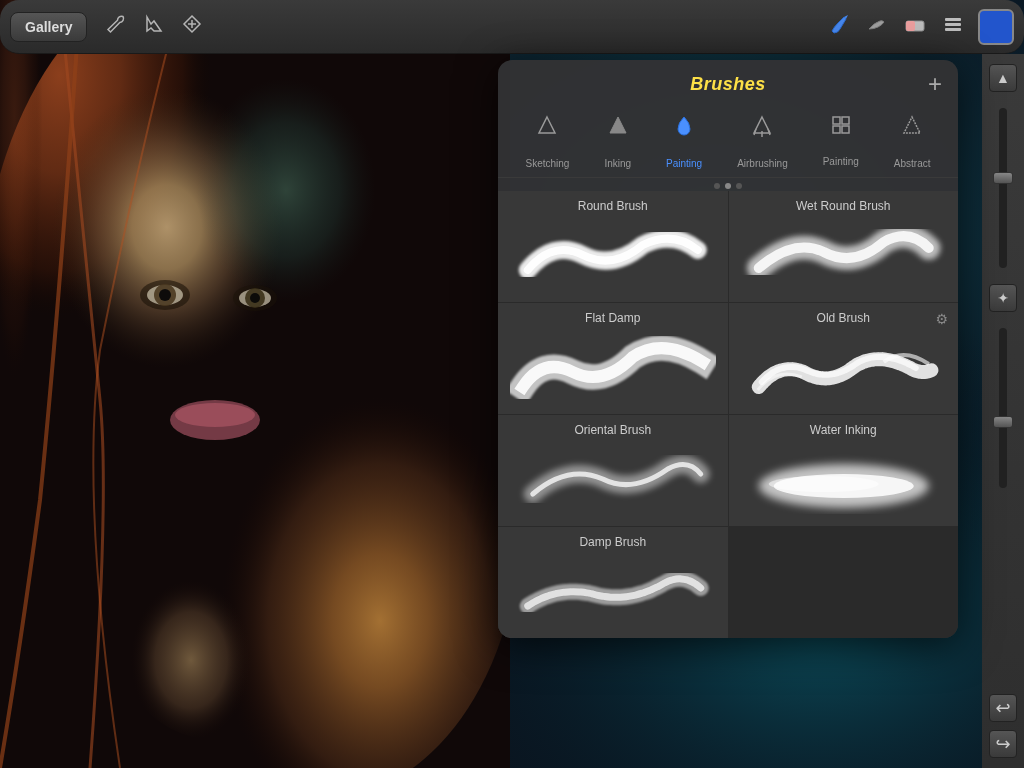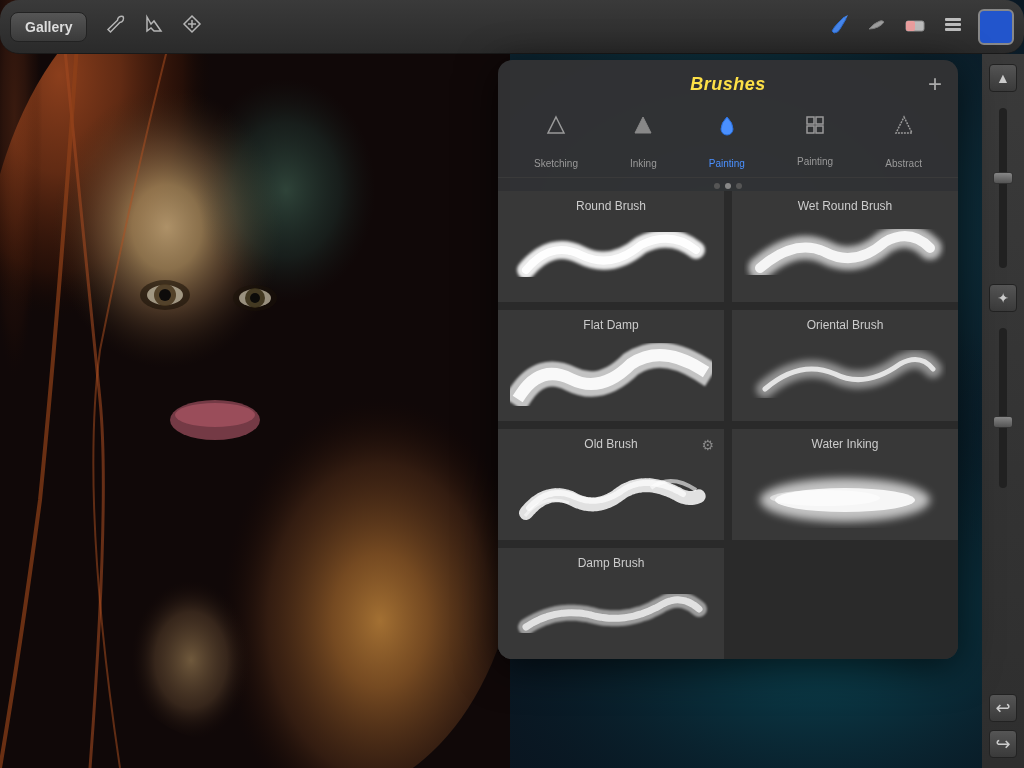--- a/index.html
+++ b/index.html
@@ -237,21 +237,21 @@
       border-radius: 50%;
       background: #555;
     }
 
     .dot.active { background: #888; }
 
     
     .brush-grid {
       display: grid;
       grid-template-columns: 1fr 1fr;
-      gap: 8px;
+      gap: 1px;
       background: #2a2a2a;
     }
 
     .brush-cell {
       background: #383838;
       padding: 8px 12px 10px;
       cursor: pointer;
       position: relative;
       min-height: 110px;
       display: flex;
@@ -492,20 +492,31 @@
 
     <div class="cat-tab active">
       <span class="cat-icon" style="color:#4a90ff;">
         <svg width="18" height="22" viewBox="0 0 18 22">
           <path d="M9 2 Q15 8 15 14 A6 6 0 0 1 3 14 Q3 8 9 2Z" fill="#4a90ff" stroke="#2a70dd" stroke-width="1"></path>
         </svg>
       </span>
       <span class="cat-label" style="color:#4a90ff;">Painting</span>
     </div>
 
+    <div class="cat-tab">
+      <span class="cat-icon">
+        <svg width="20" height="22" viewBox="0 0 20 22">
+          <polygon points="10,2 18,18 2,18" fill="none" stroke="#999" stroke-width="1.5"></polygon>
+          <line x1="4" y1="14" x2="2" y2="20" stroke="#999" stroke-width="1.5"></line>
+          <line x1="10" y1="16" x2="10" y2="22" stroke="#999" stroke-width="1.5"></line>
+          <line x1="16" y1="14" x2="18" y2="20" stroke="#999" stroke-width="1.5"></line>
+        </svg>
+      </span>
+      <span class="cat-label">Airbrushing</span>
+    </div>
 
     <div class="cat-tab">
       <span class="cat-icon">
         <svg width="20" height="20" viewBox="0 0 20 20">
           <rect x="2" y="2" width="7" height="7" fill="none" stroke="#999" stroke-width="1.5"></rect>
           <rect x="11" y="2" width="7" height="7" fill="none" stroke="#999" stroke-width="1.5"></rect>
           <rect x="2" y="11" width="7" height="7" fill="none" stroke="#999" stroke-width="1.5"></rect>
           <rect x="11" y="11" width="7" height="7" fill="none" stroke="#999" stroke-width="1.5"></rect>
         </svg>
       </span>
@@ -572,49 +583,49 @@
             </filter>
           </defs>
           <path d="M10 55 Q30 25 60 40 Q90 55 120 25 Q150 5 190 30" stroke="white" stroke-width="25" fill="none" stroke-linecap="square" filter="url(#blur3)" opacity="0.7"></path>
           <path d="M10 55 Q30 25 60 40 Q90 55 120 25 Q150 5 190 30" stroke="white" stroke-width="12" fill="none" stroke-linecap="square" opacity="0.9"></path>
         </svg>
       </div>
     </div>
 
 
     <div class="brush-cell">
+      <span class="brush-name">Old Brush</span>
+      <span class="brush-settings-icon">⚙</span>
+      <div class="brush-preview">
+        <svg class="brush-stroke-svg" viewBox="0 0 200 70">
+          <defs>
+            <filter id="blur5" x="-10%" y="-30%" width="120%" height="160%">
+              <feGaussianBlur stdDeviation="0.8"></feGaussianBlur>
+            </filter>
+          </defs>
+
+          <path d="M15 55 Q35 30 60 40 Q85 55 110 35 Q135 18 170 38 Q180 42 188 38" stroke="white" stroke-width="14" fill="none" stroke-linecap="round" opacity="0.85" stroke-dasharray="3,1"></path>
+          <path d="M18 50 Q38 28 62 38 Q87 50 112 32 Q137 16 172 36" stroke="white" stroke-width="6" fill="none" stroke-linecap="round" opacity="0.7" stroke-dasharray="4,2"></path>
+          <path d="M14 58 Q32 35 58 45" stroke="white" stroke-width="3" fill="none" opacity="0.5"></path>
+          <path d="M140 30 Q160 15 185 32" stroke="white" stroke-width="4" fill="none" opacity="0.6"></path>
+        </svg>
+      </div>
+    </div>
+
+    <div class="brush-cell">
       <span class="brush-name">Oriental Brush</span>
       <div class="brush-preview">
         <svg class="brush-stroke-svg" viewBox="0 0 200 70">
           <defs>
             <filter id="blur6" x="-20%" y="-30%" width="140%" height="160%">
               <feGaussianBlur stdDeviation="3"></feGaussianBlur>
             </filter>
           </defs>
           <path d="M20 50 Q55 20 90 35 Q120 50 155 25 Q175 14 188 30" stroke="white" stroke-width="18" fill="none" stroke-linecap="round" filter="url(#blur6)" opacity="0.45"></path>
           <path d="M20 50 Q55 20 90 35 Q120 50 155 25 Q175 14 188 30" stroke="white" stroke-width="5" fill="none" stroke-linecap="round" opacity="0.75"></path>
-        </svg>
-      </div>
-    </div>
-
-    <div class="brush-cell">
-      <span class="brush-name">Old Brush</span>
-      <span class="brush-settings-icon">⚙</span>
-      <div class="brush-preview">
-        <svg class="brush-stroke-svg" viewBox="0 0 200 70">
-          <defs>
-            <filter id="blur5" x="-10%" y="-30%" width="120%" height="160%">
-              <feGaussianBlur stdDeviation="0.8"></feGaussianBlur>
-            </filter>
-          </defs>
-
-          <path d="M15 55 Q35 30 60 40 Q85 55 110 35 Q135 18 170 38 Q180 42 188 38" stroke="white" stroke-width="14" fill="none" stroke-linecap="round" opacity="0.85" stroke-dasharray="3,1"></path>
-          <path d="M18 50 Q38 28 62 38 Q87 50 112 32 Q137 16 172 36" stroke="white" stroke-width="6" fill="none" stroke-linecap="round" opacity="0.7" stroke-dasharray="4,2"></path>
-          <path d="M14 58 Q32 35 58 45" stroke="white" stroke-width="3" fill="none" opacity="0.5"></path>
-          <path d="M140 30 Q160 15 185 32" stroke="white" stroke-width="4" fill="none" opacity="0.6"></path>
         </svg>
       </div>
     </div>
 
     <div class="brush-cell">
       <span class="brush-name">Water Inking</span>
       <div class="brush-preview">
         <svg class="brush-stroke-svg" viewBox="0 0 200 70">
           <defs>
             <filter id="blur7" x="-20%" y="-40%" width="140%" height="180%">

